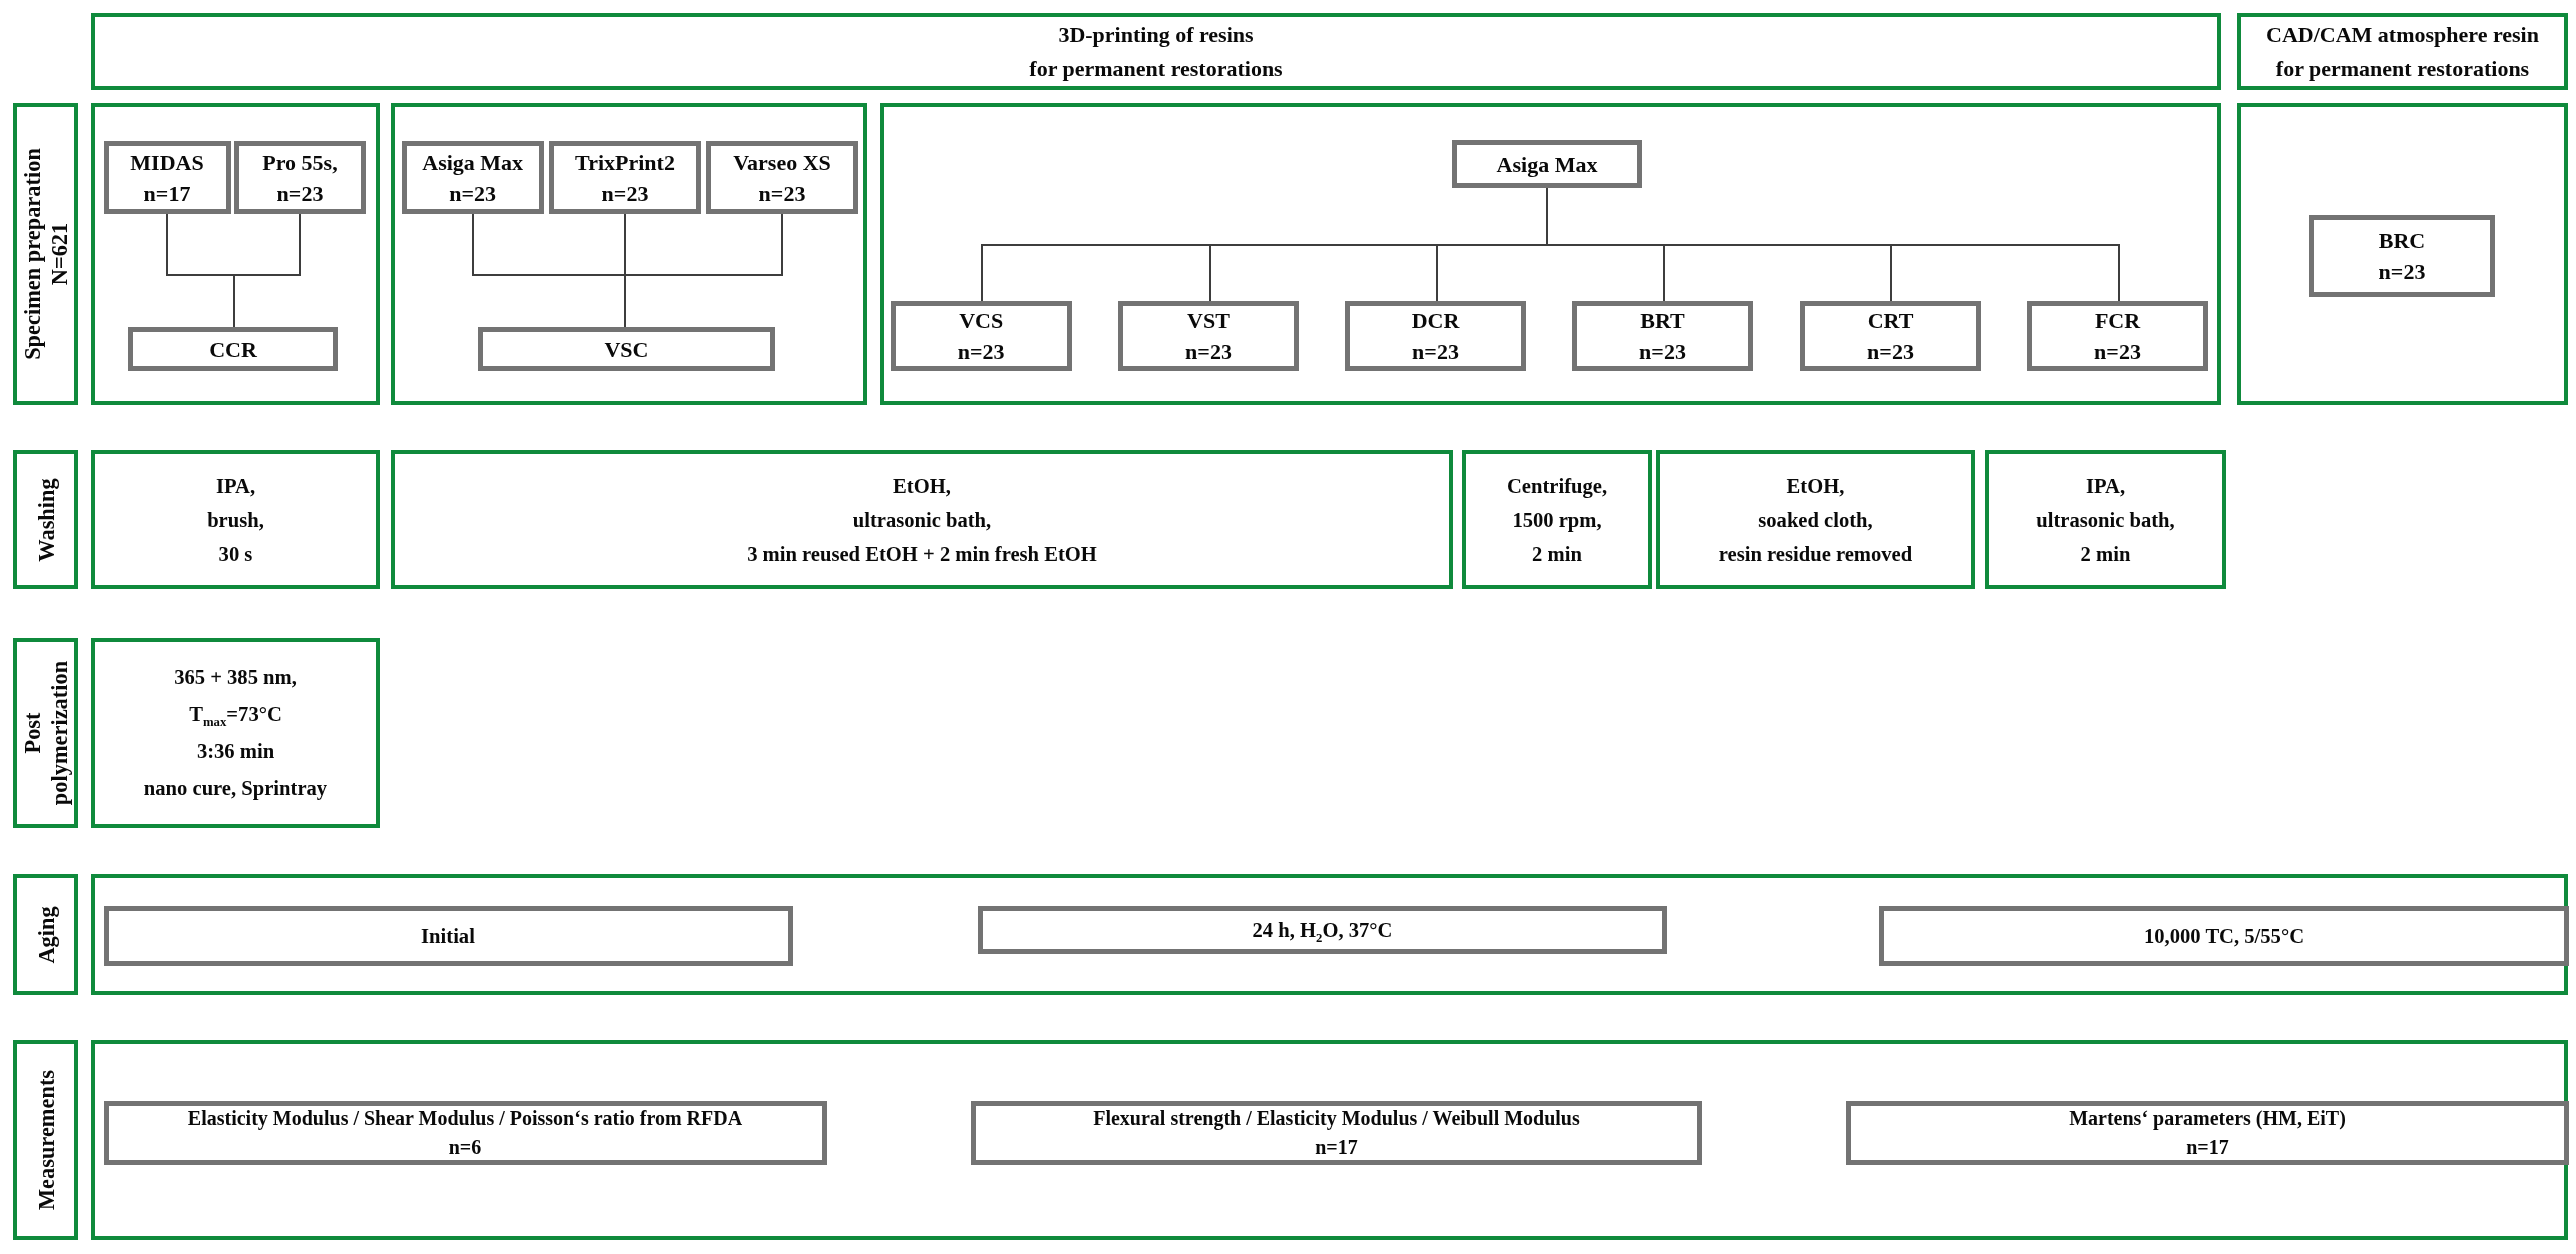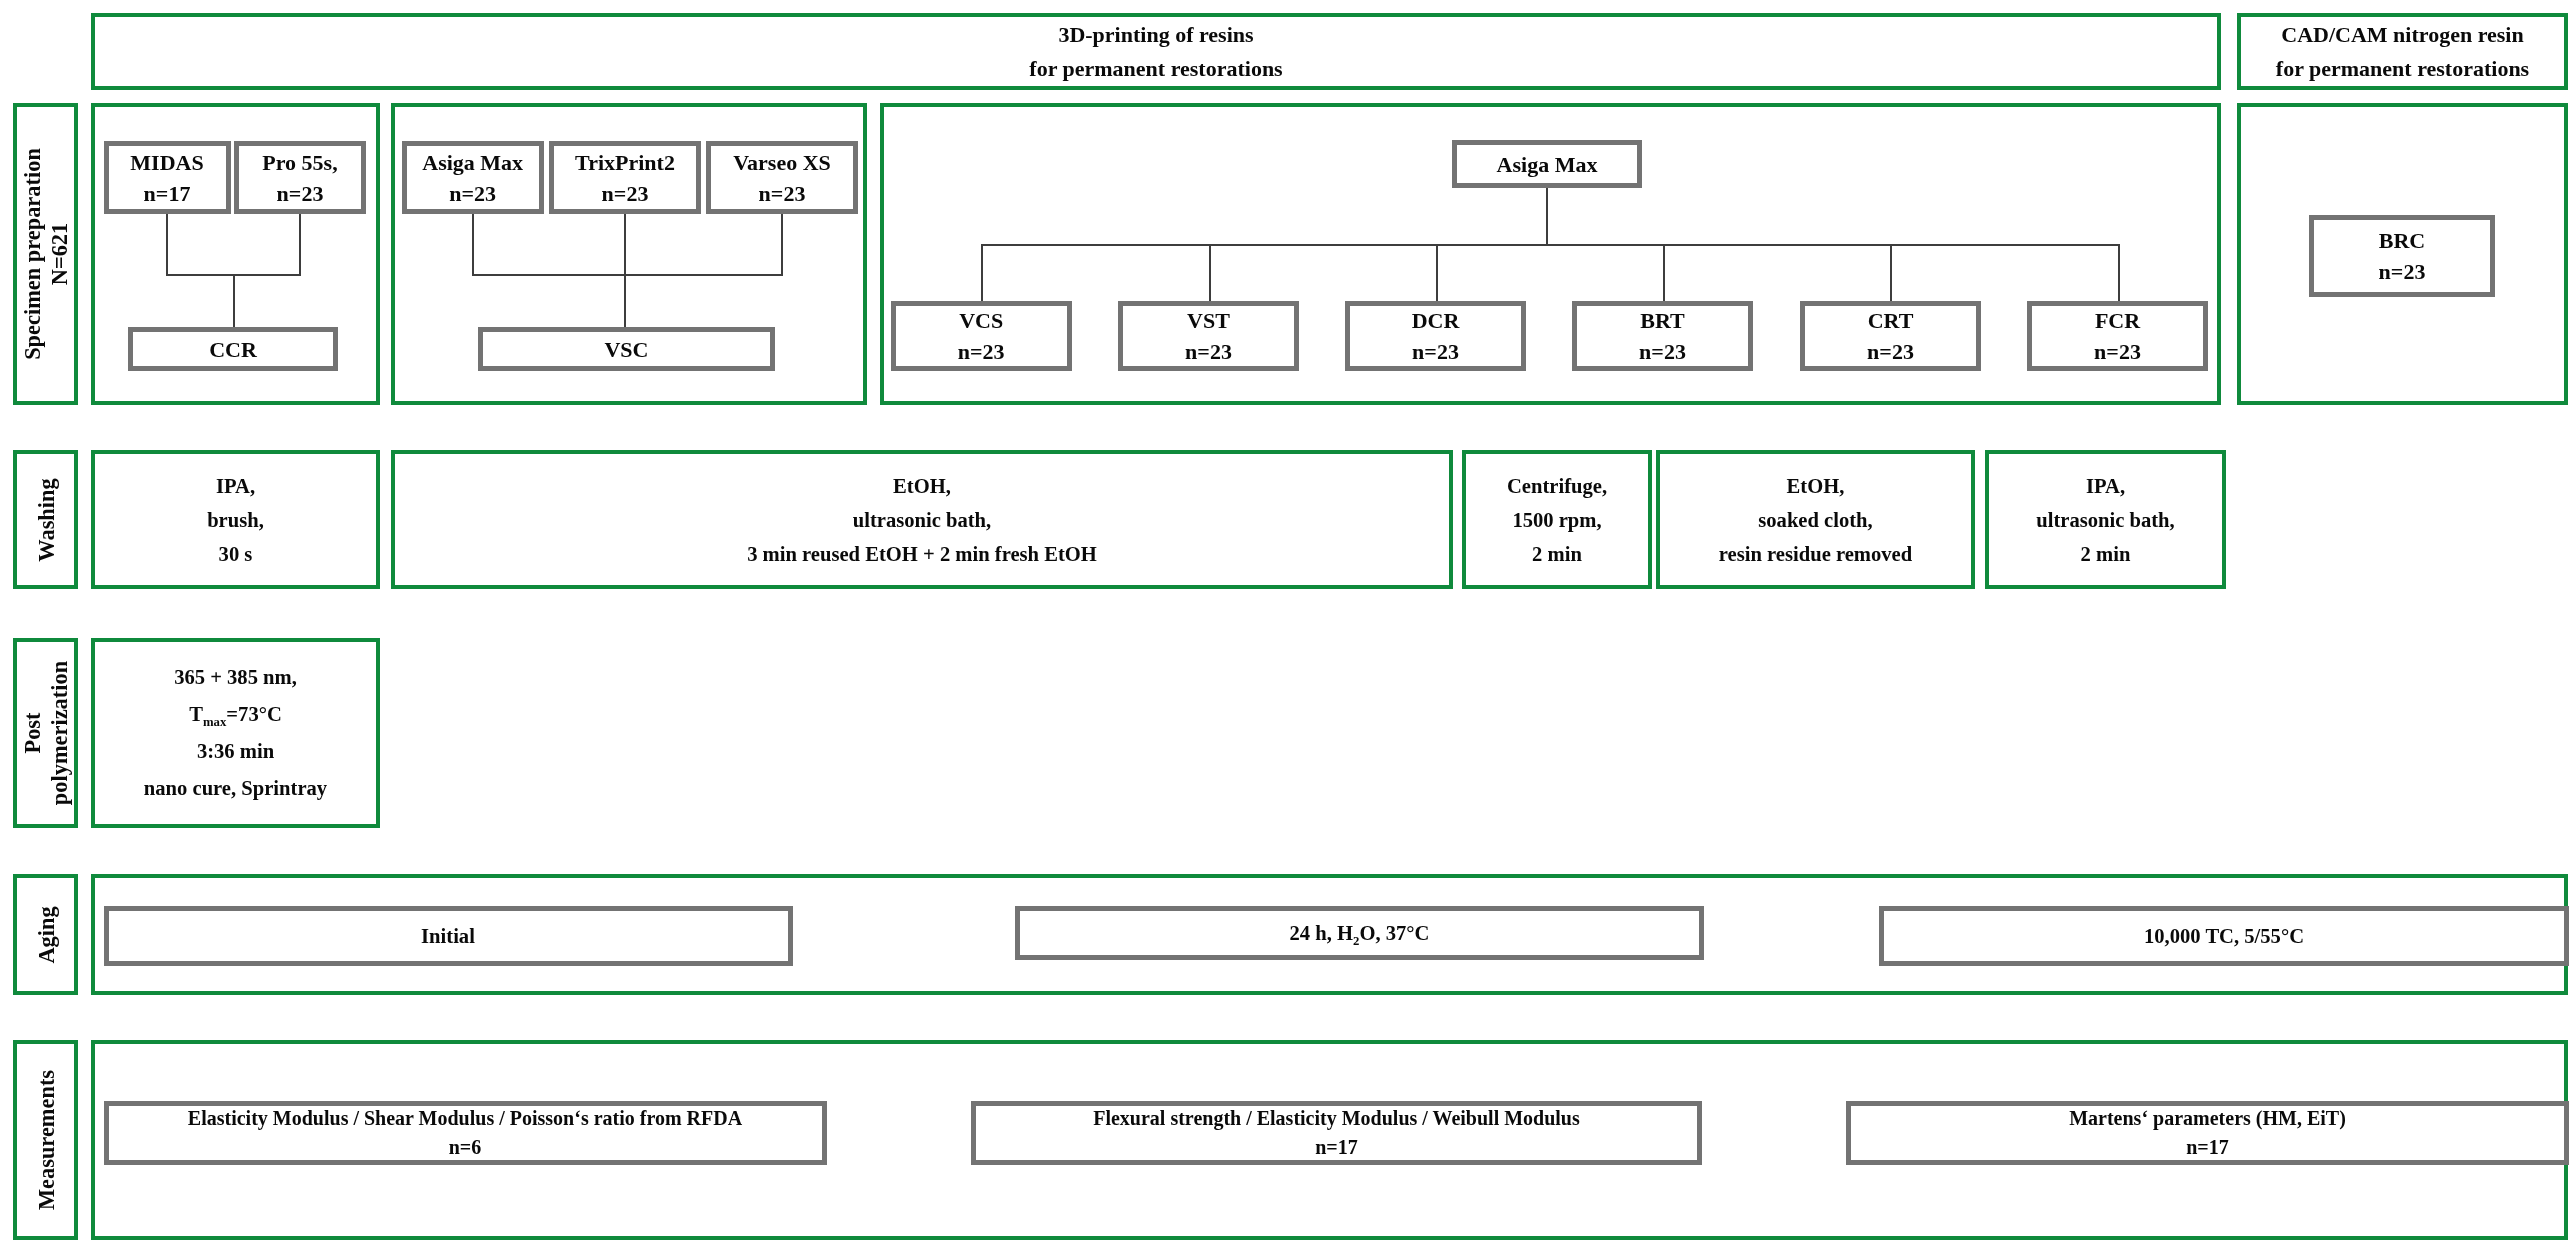--- a/index.html
+++ b/index.html
@@ -30,21 +30,21 @@
 </head>
 <body>
 
 <div class="canvas">
 
   <div class="abs gbox cbox title" style="left:91px;top:13.3px;width:2130px;height:77px">
     <div>3D-printing of resins</div>
     <div>for permanent restorations</div>
   </div>
   <div class="abs gbox cbox title" style="left:2237px;top:13.3px;width:331px;height:77px">
-    <div>CAD/CAM nitrogen resin</div>
+    <div>CAD/CAM atmosphere resin</div>
     <div>for permanent restorations</div>
   </div>
 
   <div class="abs gbox" style="left:13.3px;top:103px;width:65px;height:302px">
     <div class="vwrap">
         <div class="vtext">
       <div>Specimen preparation</div>
       <div>N=621</div>
     </div>
       </div>
@@ -189,21 +189,21 @@
     <div>365 + 385 nm,</div>
     <div><span>T</span><sub>max</sub><span>=73°C</span></div>
     <div>3:36 min</div>
     <div>nano cure, Sprintray</div>
   </div>
 
   <div class="abs gbox" style="left:91px;top:874px;width:2477px;height:121px">
     <div class="abs bbox cbox aging-line" style="left:8.5px;top:28px;width:689px;height:60px">
       <div>Initial</div>
     </div>
-    <div class="abs bbox cbox aging-line" style="left:920px;top:28px;width:689px;height:54px">
+    <div class="abs bbox cbox aging-line" style="left:883px;top:28px;width:689px;height:48px">
       <div><span>24 h, H</span><sub>2</sub><span>O, 37°C</span></div>
     </div>
     <div class="abs bbox cbox aging-line" style="left:1784px;top:28px;width:690px;height:60px">
       <div>10,000 TC, 5/55°C</div>
     </div>
   </div>
 
   <div class="abs gbox" style="left:91px;top:1040px;width:2477px;height:200px">
     <div class="abs bbox cbox meas" style="left:8.5px;top:57px;width:723px;height:64px">
       <div>Elasticity Modulus / Shear Modulus / Poisson‘s ratio from RFDA</div>

